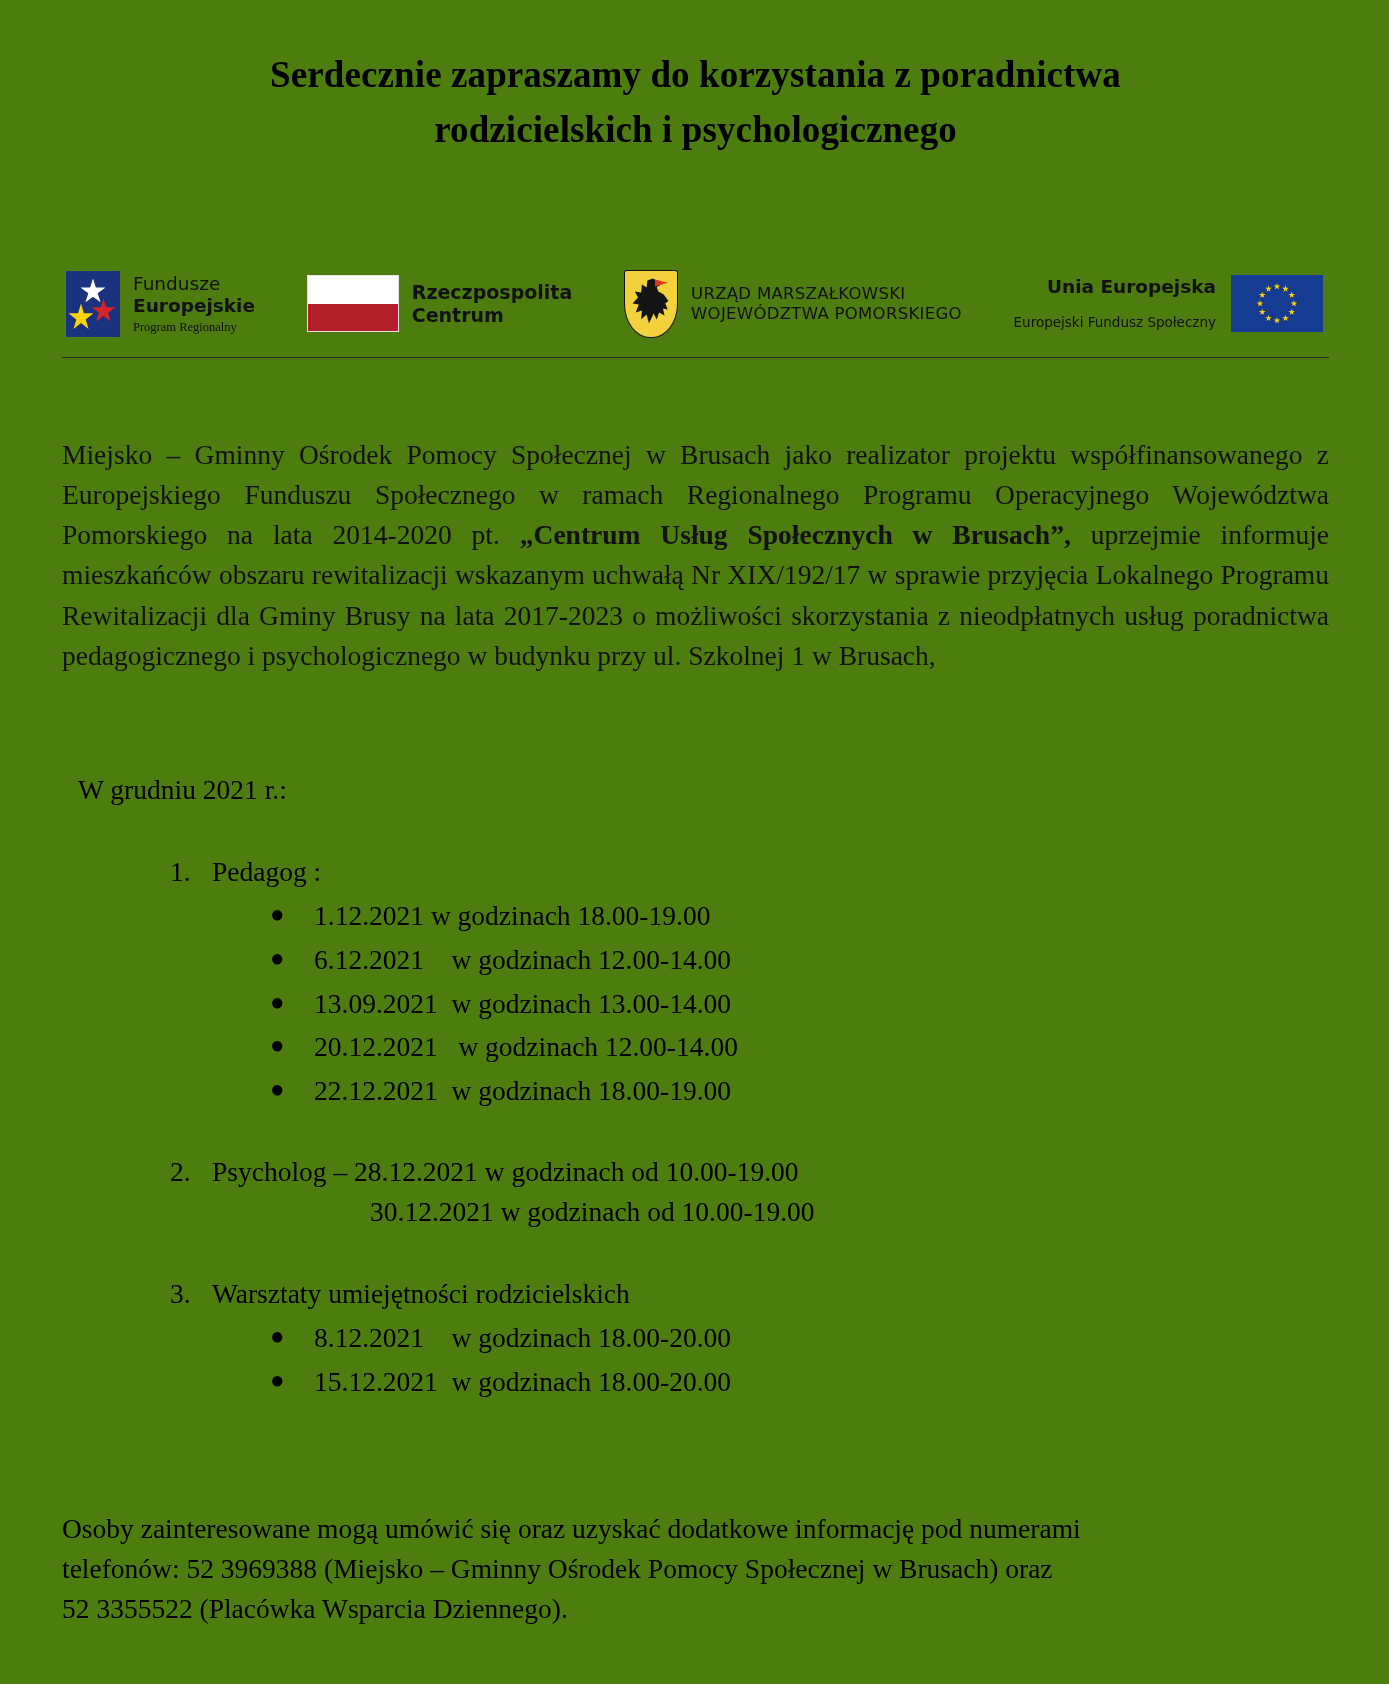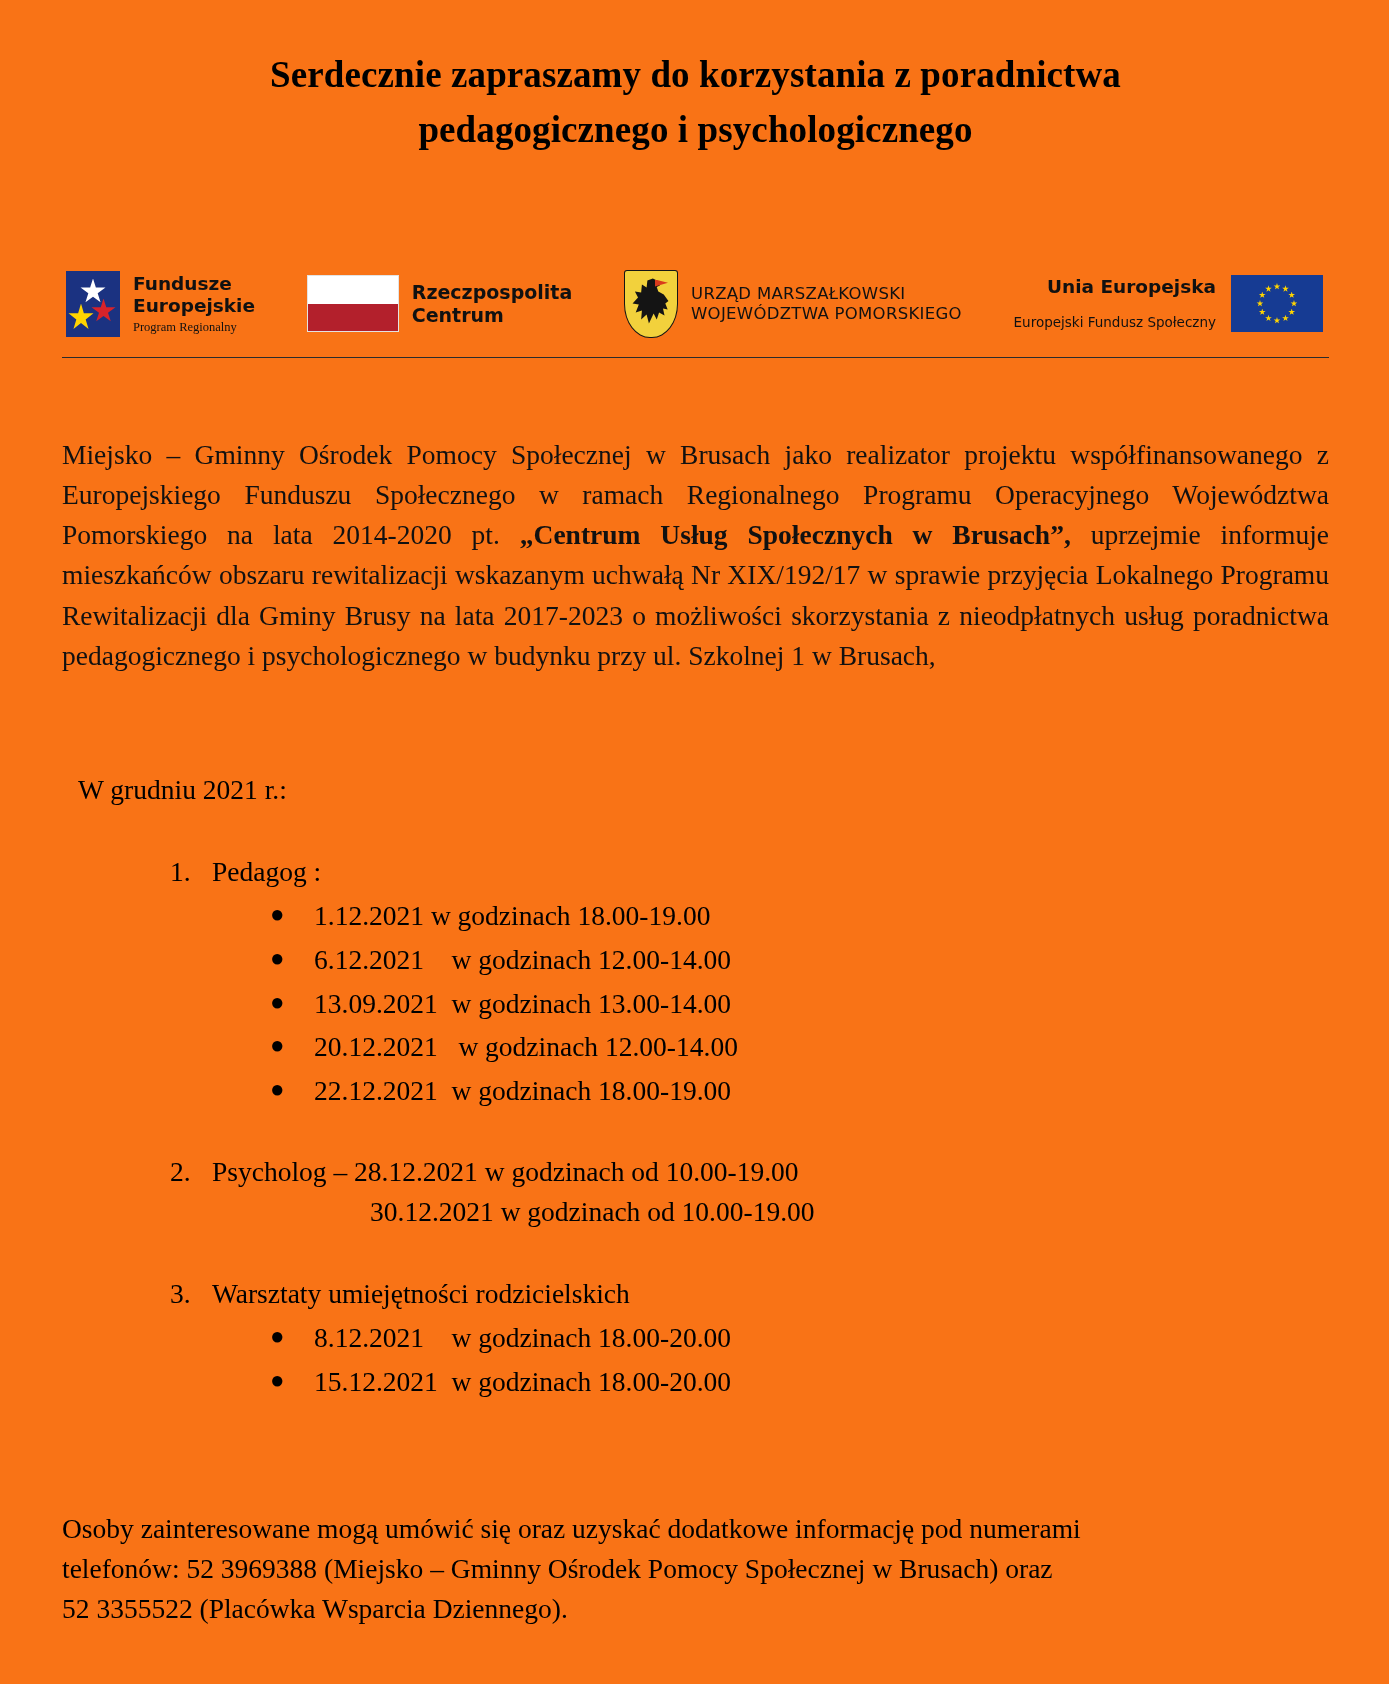--- a/index.html
+++ b/index.html
@@ -14,21 +14,21 @@
     font-family: "Liberation Serif", "DejaVu Serif", serif;
     color: #000000;
     -webkit-font-smoothing: antialiased;
   }
   .page {
     position: relative;
     width: 1389px;
     min-height: 1684px;
     box-sizing: border-box;
     padding: 0 60px 0 62px;
-    background: #f97316;
+    background: #4d7c0f;
   }
 
   
   .doc-title {
     margin: 0;
     padding-top: 48px;
     text-align: center;
     font-family: "Liberation Serif", "DejaVu Serif", serif;
     font-weight: bold;
     font-size: 37px;
@@ -81,21 +81,21 @@
     background: #d8232a;
     clip-path: polygon(50% 0%, 61% 35%, 98% 35%, 68% 57%, 79% 91%, 50% 70%, 21% 91%, 32% 57%, 2% 35%, 39% 35%);
   }
   .fe-mark .star-yellow {
     position: absolute;
     left: 2px; top: 33px;
     width: 26px; height: 28px;
     background: #ffd400;
     clip-path: polygon(50% 0%, 61% 35%, 98% 35%, 68% 57%, 79% 91%, 50% 70%, 21% 91%, 32% 57%, 2% 35%, 39% 35%);
   }
-  .fe-t1 { font-size: 18.5px; font-weight: bold; }
+  .fe-t1 { font-size: 18.5px; font-weight: normal; }
   .fe-t2 { font-size: 18.5px; font-weight: bold; }
   .fe-t3 { font-size: 12.5px; font-weight: normal; margin-top: 3px; font-family: Liberation Serif, serif; }
 
   
   .pl-flag {
     width: 92px; height: 57px;
     flex: 0 0 auto;
     border: 1px solid #e3e3e3;
     box-sizing: border-box;
   }
@@ -238,21 +238,21 @@
   }
   .footer-para span { display: block; }
 </style>
 </head>
 <body>
 
 <div class="page">
 
   <h1 class="doc-title">
     <span>Serdecznie zapraszamy do korzystania z poradnictwa</span>
-    <span class="ln2">pedagogicznego i  psychologicznego</span>
+    <span class="ln2">rodzicielskich i  psychologicznego</span>
   </h1>
 
   <div class="logo-strip">
 
     <div class="logo-block">
       <div class="fe-mark">
         <span class="star-white"></span>
         <span class="star-red"></span>
         <span class="star-yellow"></span>
       </div>

